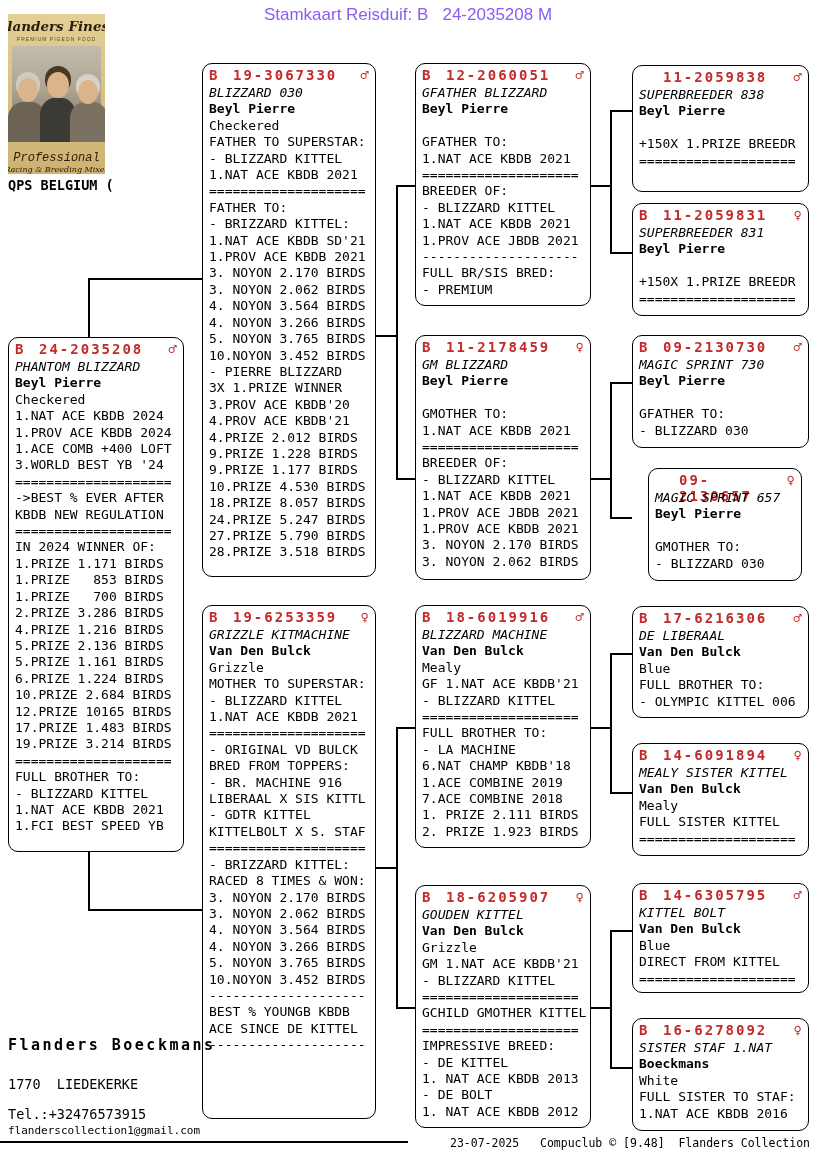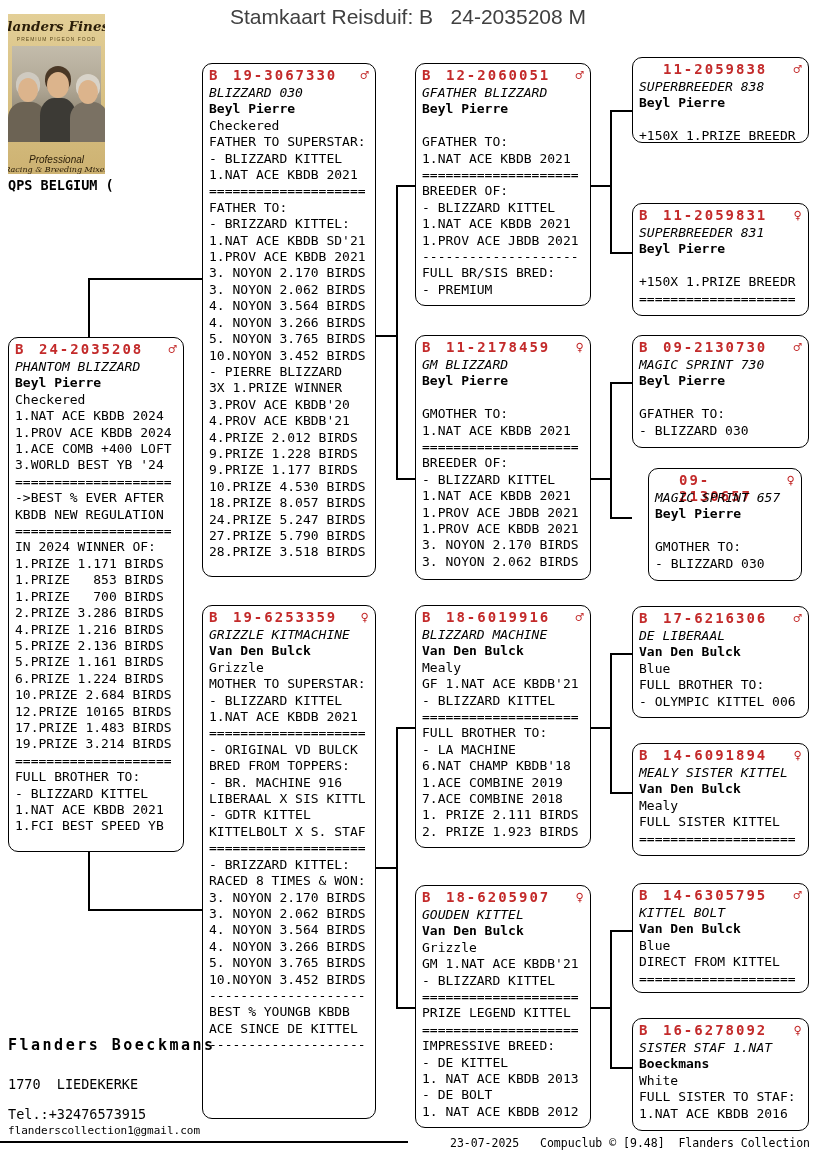--- a/index.html
+++ b/index.html
@@ -1,19 +1,19 @@
 <!DOCTYPE html>
 <html><head>
 <meta charset="utf-8">
 <style>
   html,body{margin:0;padding:0;background:#fff;}
   #page{position:relative;width:816px;height:1172px;background:#ffffff;overflow:hidden;
         font-family:"DejaVu Sans Mono",monospace;color:#000;}
   .title{position:absolute;top:5px;left:0;right:0;text-align:center;
-         font-family:"Liberation Sans",sans-serif;font-size:21px;color:#404040;white-space:pre;}
+         font-family:"Liberation Sans",sans-serif;font-size:17px;color:#8b5cf6;white-space:pre;}
   
   .pbox{position:absolute;border:1.5px solid #000;border-radius:10px;background:#fff;
         padding:3px 6px;font-size:13px;line-height:16.4px;box-sizing:border-box;overflow:hidden;}
   .phead{display:flex;align-items:baseline;color:#c32a2a;font-weight:bold;
          font-size:14px;letter-spacing:2px;height:18px;}
   .country{width:24px;flex:0 0 24px;}
   .ring{flex:1 1 auto;}
   .sex{flex:0 0 auto;margin-left:4px;letter-spacing:0;font-size:14px;}
   .pname{font-style:italic;font-weight:normal;white-space:pre;}
   .pbreeder{font-weight:bold;white-space:pre;}
@@ -26,21 +26,21 @@
         display:flex;flex-direction:column;align-items:center;overflow:hidden;}
   .logo-brand{font-family:"DejaVu Serif",serif;font-style:italic;font-weight:bold;
               font-size:13.5px;color:#2a1d08;margin-top:4px;white-space:pre;}
   .logo-sub{font-family:"Liberation Sans",sans-serif;font-size:5px;letter-spacing:1px;
             color:#5a4a20;margin-top:2px;}
   .logo-photo{position:relative;width:89px;height:96px;margin-top:4px;
               background:linear-gradient(180deg,#c3bcab 0%,#b0a795 45%,#79705d 100%);}
   .head{position:absolute;border-radius:50%;background:#dcb48c;}
   .hair{position:absolute;border-radius:50% 50% 40% 40%;}
   .body-sh{position:absolute;border-radius:40% 40% 0 0;}
-  .logo-tag1{font-family:Liberation Sans, sans-serif;font-style:italic;font-size:10px;
+  .logo-tag1{font-family:Liberation Mono, monospace;font-style:italic;font-size:12px;
              color:#2a1d08;margin-top:16px;}
   .logo-tag2{font-family:"DejaVu Serif",serif;font-style:italic;font-size:8px;
              color:#2a1d08;white-space:pre;}
   .logo-caption{position:absolute;left:8px;top:177px;font-size:13.5px;font-weight:bold;white-space:pre;}
   
   .contact-name{position:absolute;left:8px;top:1036px;font-size:15px;font-weight:bold;letter-spacing:2.5px;white-space:pre;}
   .contact-city{position:absolute;left:8px;top:1076px;font-size:13.5px;white-space:pre;}
   .contact-tel{position:absolute;left:8px;top:1106px;font-size:13.5px;white-space:pre;}
   .contact-email{position:absolute;left:8px;top:1124px;font-size:11px;white-space:pre;}
   .email-rule{position:absolute;left:0px;top:1141px;width:408px;height:1.5px;background:#000;}
@@ -296,31 +296,31 @@
       <span class="ring">18-6205907</span>
       <span class="sex">♀</span>
     </div>
     <div class="pname">GOUDEN KITTEL</div>
     <div class="pbreeder">Van Den Bulck</div>
     <div class="plines">
         <div class="bline">Grizzle</div>
         <div class="bline">GM 1.NAT ACE KBDB'21</div>
         <div class="bline">- BLIZZARD KITTEL</div>
         <div class="bline">====================</div>
-        <div class="bline">PRIZE LEGEND KITTEL</div>
+        <div class="bline">GCHILD GMOTHER KITTEL</div>
         <div class="bline">====================</div>
         <div class="bline">IMPRESSIVE BREED:</div>
         <div class="bline">- DE KITTEL</div>
         <div class="bline">1. NAT ACE KBDB 2013</div>
         <div class="bline">- DE BOLT</div>
         <div class="bline">1. NAT ACE KBDB 2012</div>
       </div>
   </div>
 
-  <div class="pbox" style="left:632px;top:57px;width:177px;height:86px">
+  <div class="pbox" style="left:632px;top:65px;width:177px;height:127px">
     <div class="phead">
       <span class="country"></span>
       <span class="ring">11-2059838</span>
       <span class="sex">♂</span>
     </div>
     <div class="pname">SUPERBREEDER 838</div>
     <div class="pbreeder">Beyl Pierre</div>
     <div class="plines">
         <div class="bline">&nbsp;</div>
         <div class="bline">+150X 1.PRIZE BREEDR</div>

